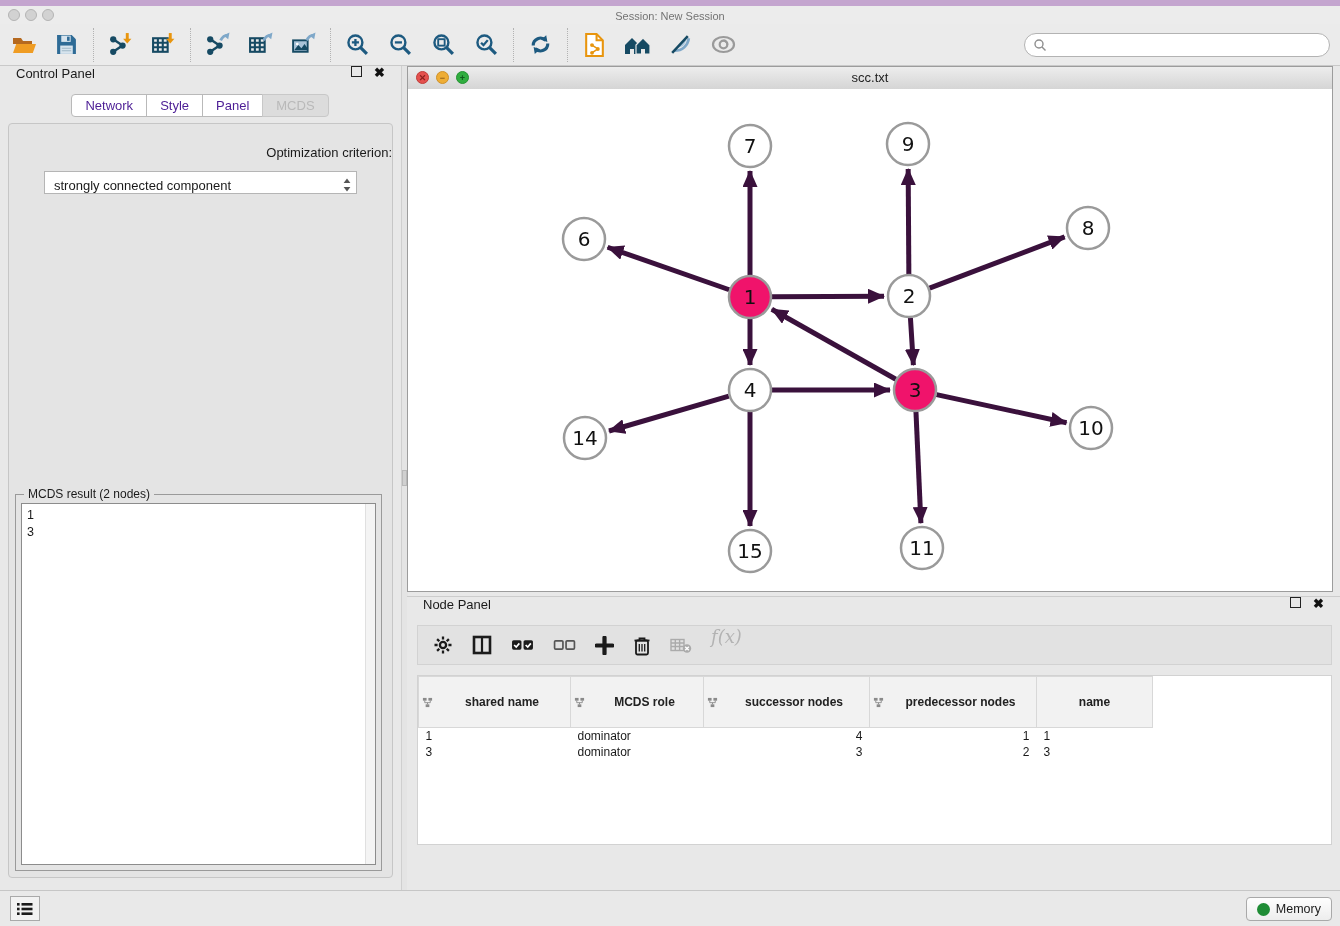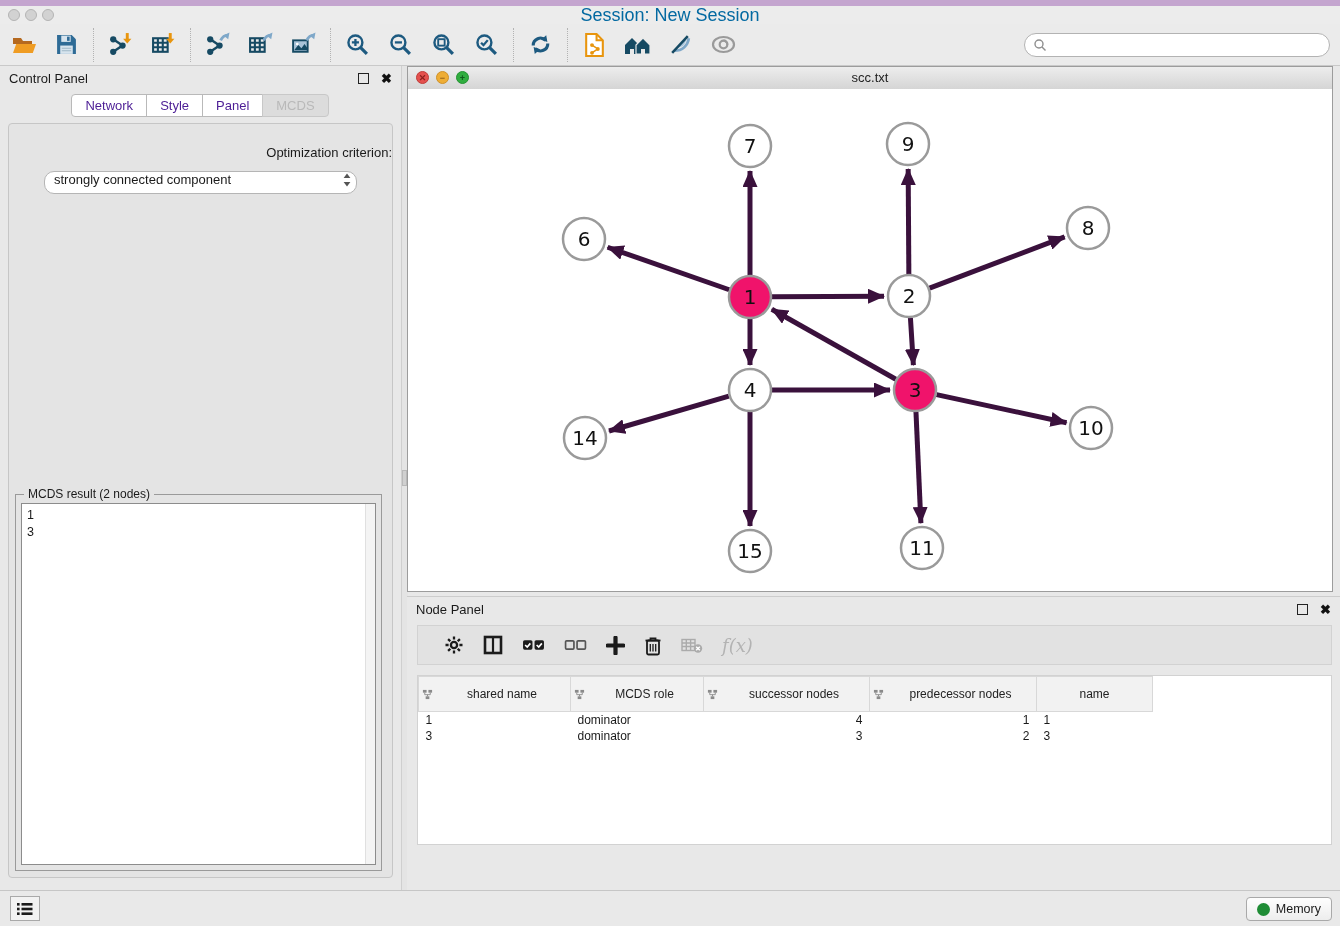--- a/index.html
+++ b/index.html
@@ -3,53 +3,53 @@
 <meta charset="utf-8">
 <style>
   html,body{margin:0;padding:0}
   body{width:1340px;height:926px;position:relative;overflow:hidden;
        font-family:"Liberation Sans",sans-serif;background:#e8e8e8;color:#1a1a1a;}
   svg{display:block}
 
   
   .desktop-strip{position:absolute;left:0;top:0;right:0;height:6px;background:#c4a5cf}
   .titlebar{position:absolute;left:0;top:6px;right:0;height:18px;background:#ececec;text-align:center}
-  .titlebar .title{font-size:18px;line-height:18px;color:#0369a1}
+  .titlebar .title{font-size:11px;line-height:18px;color:#737373}
   .win-dots{position:absolute;left:8px;top:3px;display:flex;gap:5px}
   .win-dot{width:12px;height:12px;border-radius:50%;background:#d2d2d2;border:1px solid #b4b4b4;box-sizing:border-box}
 
   .toolbar{position:absolute;left:0;top:24px;right:0;height:42px;background:#ebebeb;
            border-bottom:1px solid #c9c9c9;display:flex;align-items:center;padding-left:2px;box-sizing:border-box}
   .tool-group{display:flex;align-items:center}
   .tool-sep{width:0;height:34px;border-left:1px dotted #b3b3b3;margin:0 5px}
   .tool-btn{width:43px;height:38px;display:flex;align-items:center;justify-content:center;cursor:default}
   .search-wrap{position:absolute;right:10px;top:9px;width:288px;height:22px;background:#fff;
                border:1px solid #b3b3b3;border-radius:12px;display:flex;align-items:center;padding:0 8px;box-sizing:content-box}
   .search-wrap input{border:none;outline:none;background:transparent;flex:1;font-size:12px;margin-left:6px;font-family:"Liberation Sans",sans-serif}
 
   
-  .panel-header{height:24px;display:flex;align-items:center;padding:0 9px;font-size:13px}
+  .panel-header{height:24px;display:flex;padding:0 16px;font-size:13px}
   .panel-header .spacer{flex:1}
   .float-btn{width:9px;height:9px;border:1.5px solid #222;background:transparent;margin-right:12px}
   .close-btn{font-size:13px;font-weight:bold;color:#111;line-height:1}
 
   
   .control-panel{position:absolute;left:0;top:66px;width:401px;bottom:36px;background:#e8e8e8}
   .v-divider{position:absolute;left:401px;top:66px;width:6px;bottom:36px;background:#e4e4e4;border-left:1px solid #cfcfcf}
   .v-handle{position:absolute;left:0;top:404px;width:5px;height:16px;background:#d0d0d0;border:1px solid #b9b9b9;box-sizing:border-box}
   .cp-tabs{position:absolute;left:0;right:0;top:28px;display:flex;justify-content:center}
   .tab-btn{border:1px solid #b9b9b9;background:#fff;padding:3px 13px;font-size:13px;margin-left:-1px;color:#4c1d95;white-space:nowrap}
   .tab-btn:first-child{border-radius:4px 0 0 4px}
   .tab-btn:last-child{border-radius:0 4px 4px 0}
   .tab-btn.selected{background:#dcdcdc;color:#b9b9b9;border-color:#c8c8c8}
   .cp-content{position:absolute;left:8px;right:8px;top:57px;bottom:12px;background:#e4e4e4;
               border:1px solid #c6c6c6;border-radius:4px}
   .opt-label{margin-top:21px;text-align:right;font-size:13px}
-  .dropdown{margin:11px auto 0;width:298px;height:21px;background:#fff;border:1px solid #b5b5b5;border-radius:10px;
-            display:flex;align-items:flex-start;padding:0 4px 0 9px;font-size:13px}
+  .dropdown{margin:11px auto 0;width:298px;height:21px;background:#fff;border:1px solid #b5b5b5;border-radius:0;
+            display:flex;align-items:flex-end;padding:0 4px 0 9px;font-size:13px}
   .dropdown .dd-label{flex:1}
   .btn-row{display:flex;justify-content:center;gap:15px;margin-top:13px}
   .btn{background:#fff;border:1px solid #b5b5b5;border-radius:4px;padding:3px 15px;font-size:13px}
 
   .result-group{position:absolute;left:6px;right:10px;top:370px;bottom:6px;border:1px solid #9a9a9a}
   .result-title{position:absolute;left:8px;top:-8px;background:#e4e4e4;padding:0 4px;font-size:12px}
   .result-inner{position:absolute;left:5px;right:5px;top:8px;bottom:5px;background:#fff;border:1px solid #8c8c8c;
                 font-size:12.5px;line-height:17px;padding:3px 5px;overflow:hidden}
   .result-scroll{position:absolute;right:0;top:0;bottom:0;width:9px;background:#f4f4f4;border-left:1px solid #e0e0e0}
 
@@ -63,27 +63,27 @@
       font-size:9px;font-weight:bold;box-sizing:border-box}
   .tl-close{background:#e4514e;border:1px solid #c03c39;color:#8c1f1d}
   .tl-min{background:#eead35;border:1px solid #cf9129;color:#93611a}
   .tl-zoom{background:#30ad3f;border:1px solid #239331;color:#0f5c1c}
   .net-canvas{position:absolute;left:0;right:0;top:22px;bottom:0;background:#fff}
   .net-grip{position:absolute;left:833px;top:586px;width:8px;height:8px;background:#dcdcdc;border:1px solid #bdbdbd;box-sizing:border-box}
 
   
   .table-panel{position:absolute;left:407px;top:596px;right:0;bottom:36px;background:#e8e8e8;border-top:1px solid #cccccc}
   .tp-toolbar{position:absolute;left:10px;right:8px;top:28px;height:40px;background:#e2e2e2;border:1px solid #d2d2d2;
-              display:flex;align-items:center;gap:19px;padding:0 26px;box-sizing:border-box}
+              display:flex;gap:19px;padding:0 15px;box-sizing:border-box}
   .tp-tool{display:flex;align-items:center;justify-content:center}
   .fx-label{font-family:"DejaVu Serif",serif;font-style:italic;color:#b3b3b3;font-size:18px}
   .tp-table-wrap{position:absolute;left:10px;right:8px;top:78px;bottom:45px;background:#fff;border:1px solid #d2d2d2;overflow:hidden;box-sizing:border-box}
   table.node-table{border-collapse:collapse;font-size:12px;table-layout:fixed}
-  table.node-table th{height:18px;background:#f2f2f2;border:1px solid #d8d8d8;font-weight:normal;color:#222;
-                      padding:8px 3px;overflow:hidden;white-space:nowrap}
+  table.node-table th{height:18px;background:#f2f2f2;border:1px solid #d8d8d8;font-weight:bold;color:#222;
+                      padding:16px 3px;overflow:hidden;white-space:nowrap}
   table.node-table td{height:16px;padding:0 7px;white-space:nowrap;overflow:hidden}
   .th-inner{display:flex;align-items:center;gap:4px;justify-content:flex-start}
   .th-label{flex:1;text-align:center}
   .tp-bottom{position:absolute;left:0;right:0;bottom:0;height:45px;background:#dadada;border-top:1px solid #c2c2c2}
   .tp-tabs{position:absolute;left:0;right:0;bottom:7px;display:flex;justify-content:center}
 
   
   .status-bar{position:absolute;left:0;right:0;bottom:0;height:36px;background:#e9e9e9;border-top:1px solid #c6c6c6;box-sizing:border-box}
   .list-btn{position:absolute;left:10px;top:5px;width:30px;height:25px;background:#f2f2f2;border:1px solid #a9a9a9;
             display:flex;align-items:center;justify-content:center;box-sizing:border-box}

